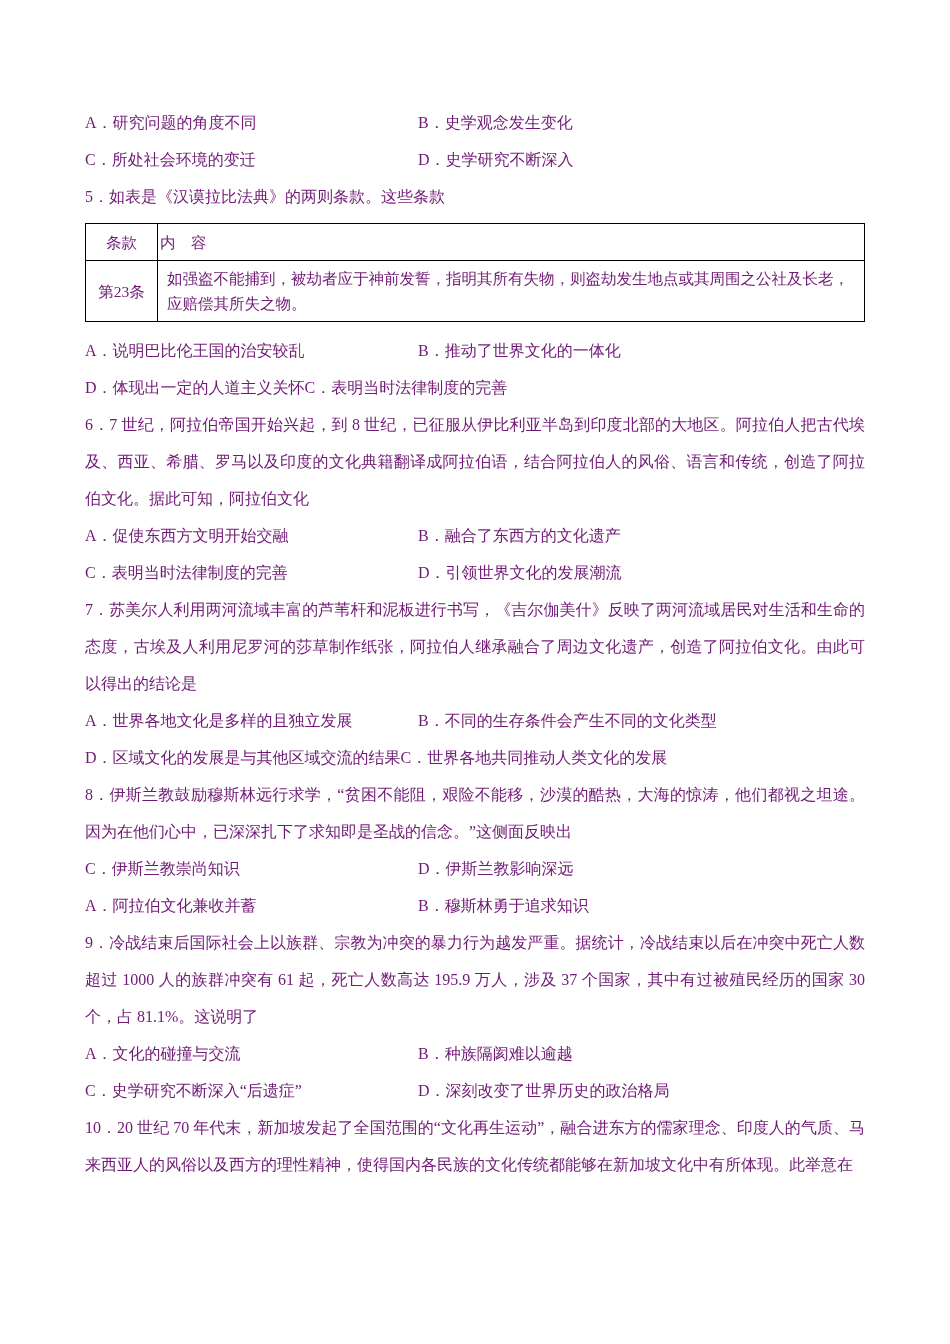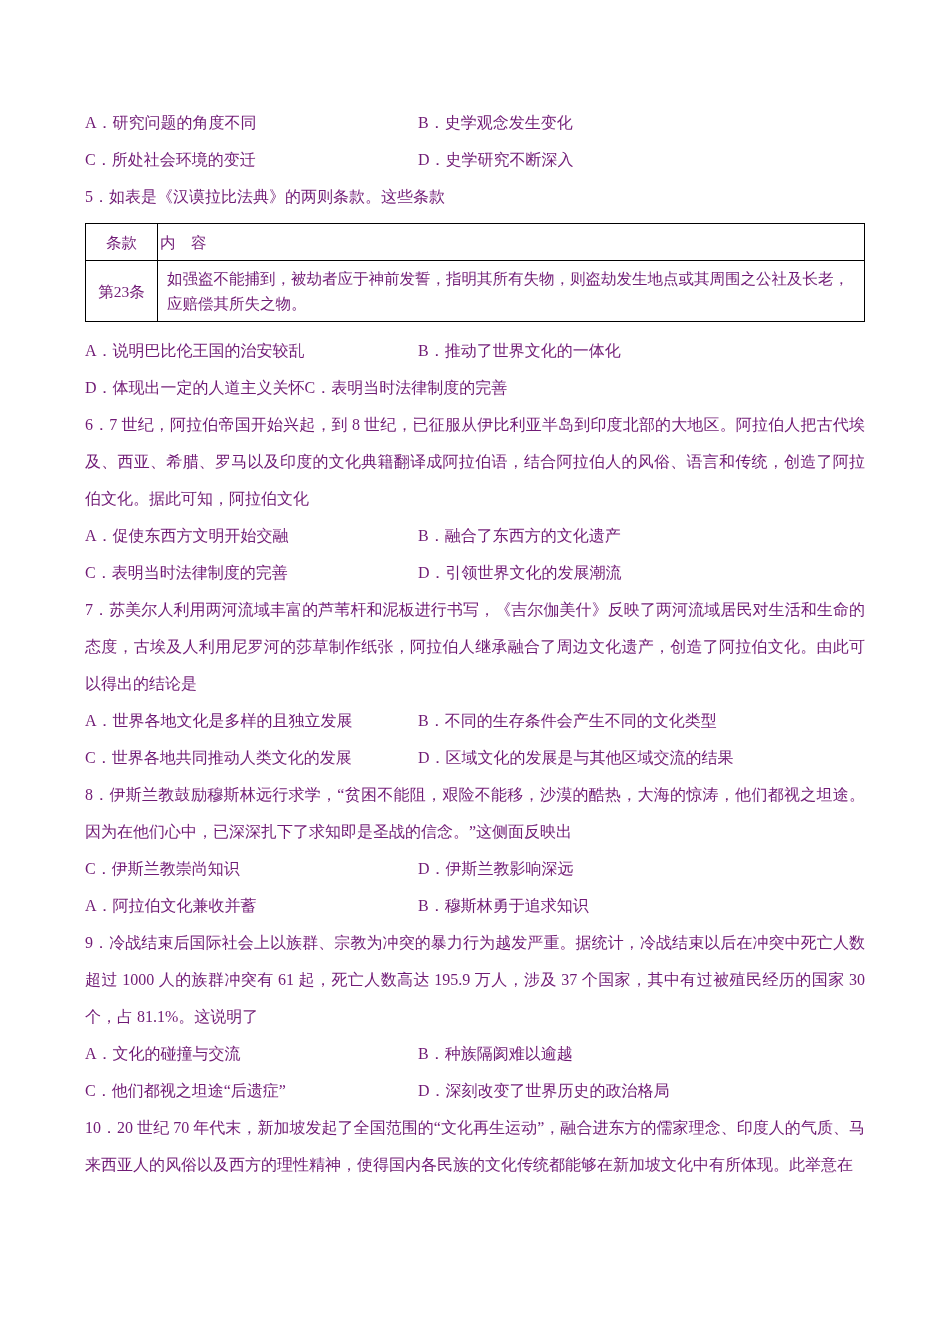--- a/index.html
+++ b/index.html
@@ -110,22 +110,22 @@
     </div>
   </section>
 
   <section class="question">
     <p class="stem">7．苏美尔人利用两河流域丰富的芦苇杆和泥板进行书写，《吉尔伽美什》反映了两河流域居民对生活和生命的态度，古埃及人利用尼罗河的莎草制作纸张，阿拉伯人继承融合了周边文化遗产，创造了阿拉伯文化。由此可以得出的结论是</p>
     <div class="opt-row">
       <span class="opt col1">A．世界各地文化是多样的且独立发展</span>
       <span class="opt">B．不同的生存条件会产生不同的文化类型</span>
     </div>
     <div class="opt-row">
+      <span class="opt">D．区域文化的发展是与其他区域交流的结果</span>
       <span class="opt col1">C．世界各地共同推动人类文化的发展</span>
-      <span class="opt">D．区域文化的发展是与其他区域交流的结果</span>
     </div>
   </section>
 
   <section class="question">
     <p class="stem">8．伊斯兰教鼓励穆斯林远行求学，“贫困不能阻，艰险不能移，沙漠的酷热，大海的惊涛，他们都视之坦途。因为在他们心中，已深深扎下了求知即是圣战的信念。”这侧面反映出</p>
     <div class="opt-row">
       <span class="opt col1">C．伊斯兰教崇尚知识</span>
       <span class="opt">D．伊斯兰教影响深远</span>
     </div>
     <div class="opt-row">
@@ -134,21 +134,21 @@
     </div>
   </section>
 
   <section class="question">
     <p class="stem">9．冷战结束后国际社会上以族群、宗教为冲突的暴力行为越发严重。据统计，冷战结束以后在冲突中死亡人数超过 1000 人的族群冲突有 61 起，死亡人数高达 195.9 万人，涉及 37 个国家，其中有过被殖民经历的国家 30 个，占 81.1%。这说明了</p>
     <div class="opt-row">
       <span class="opt col1">A．文化的碰撞与交流</span>
       <span class="opt">B．种族隔阂难以逾越</span>
     </div>
     <div class="opt-row">
-      <span class="opt col1">C．他们都视之坦途“后遗症”</span>
+      <span class="opt col1">C．史学研究不断深入“后遗症”</span>
       <span class="opt">D．深刻改变了世界历史的政治格局</span>
     </div>
   </section>
 
   <section class="question">
     <p class="stem">10．20 世纪 70 年代末，新加坡发起了全国范围的“文化再生运动”，融合进东方的儒家理念、印度人的气质、马来西亚人的风俗以及西方的理性精神，使得国内各民族的文化传统都能够在新加坡文化中有所体现。此举意在</p>
   </section>
 
 </div>
 

